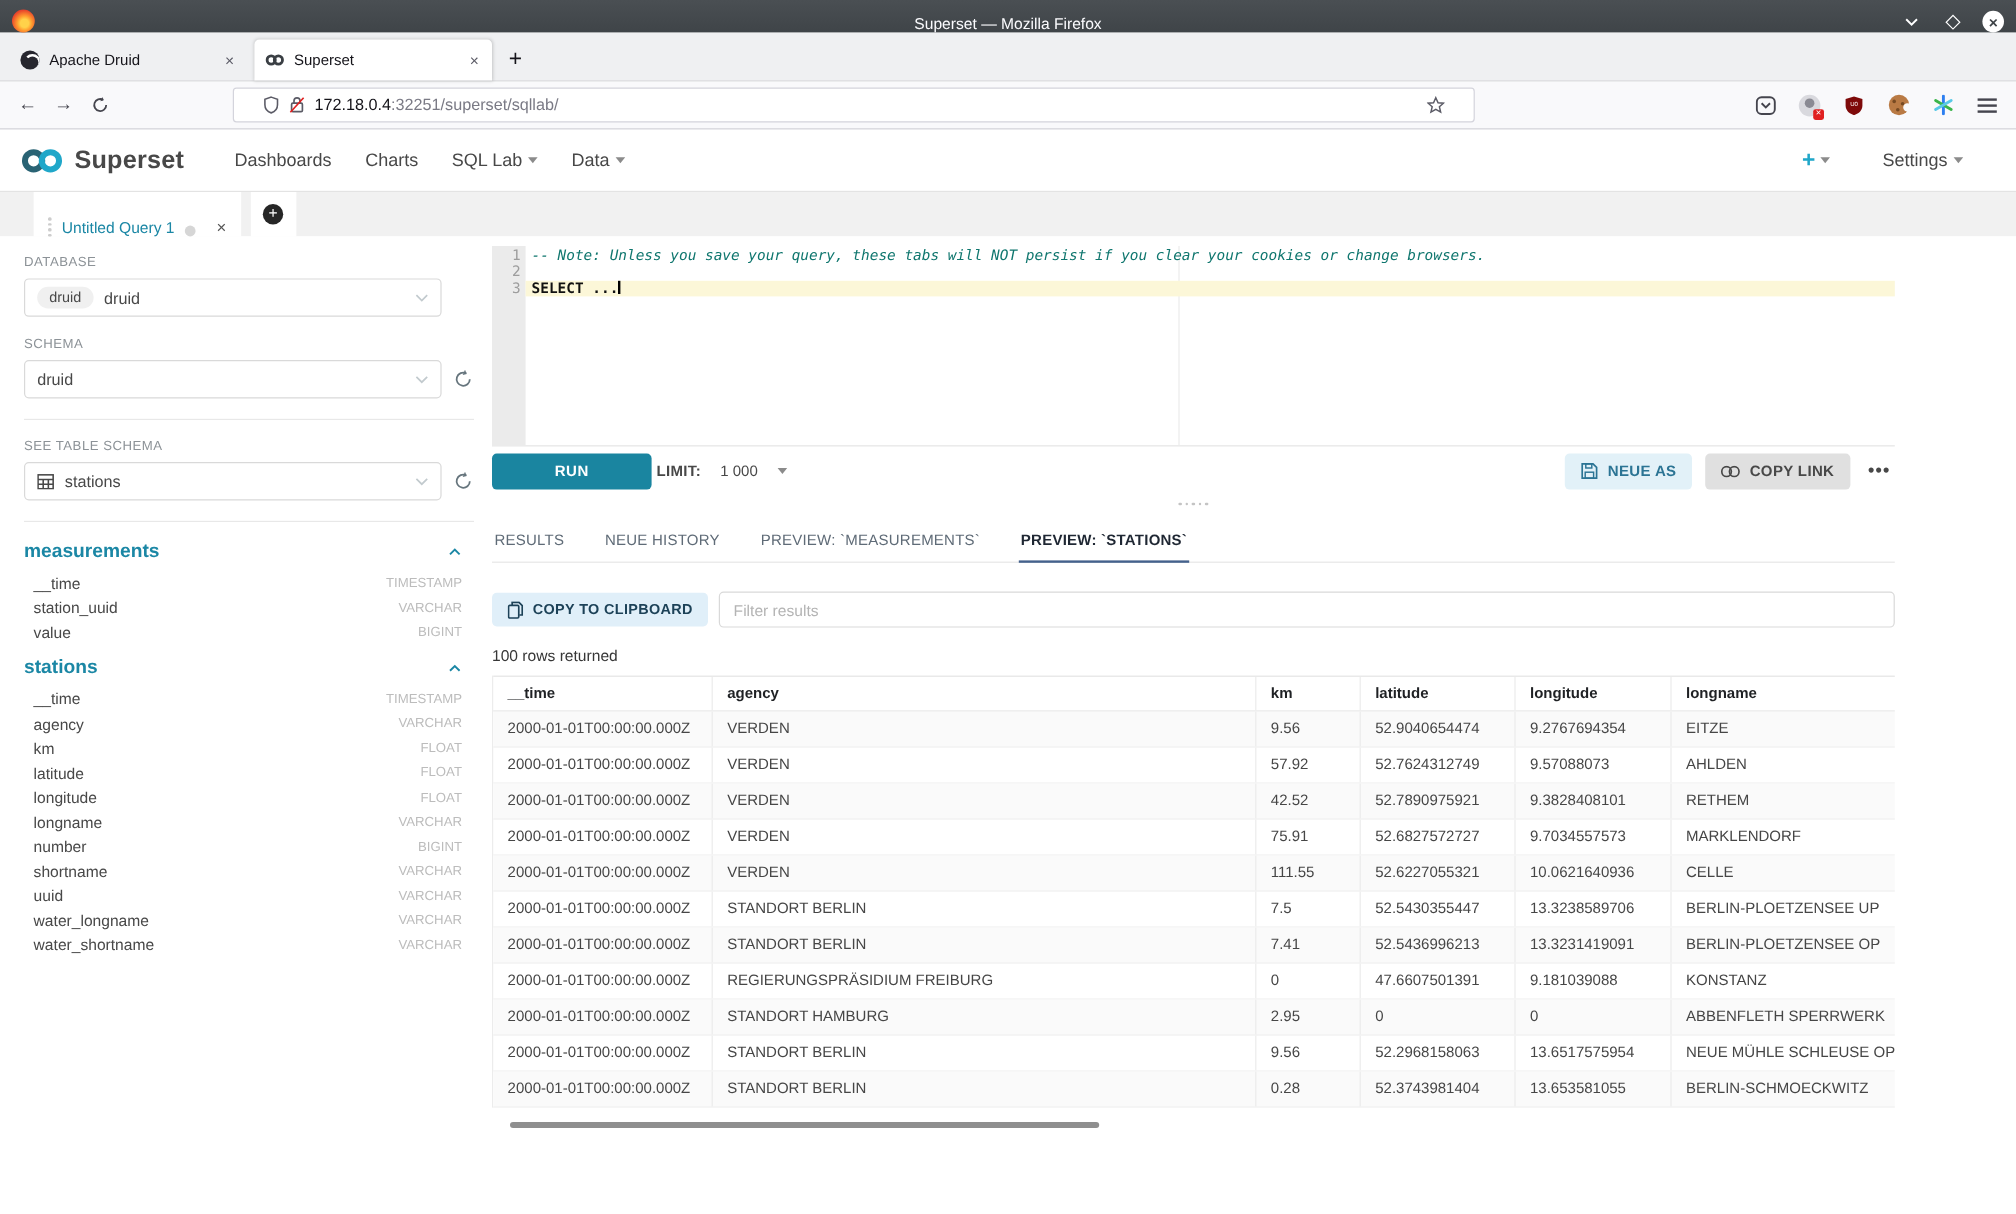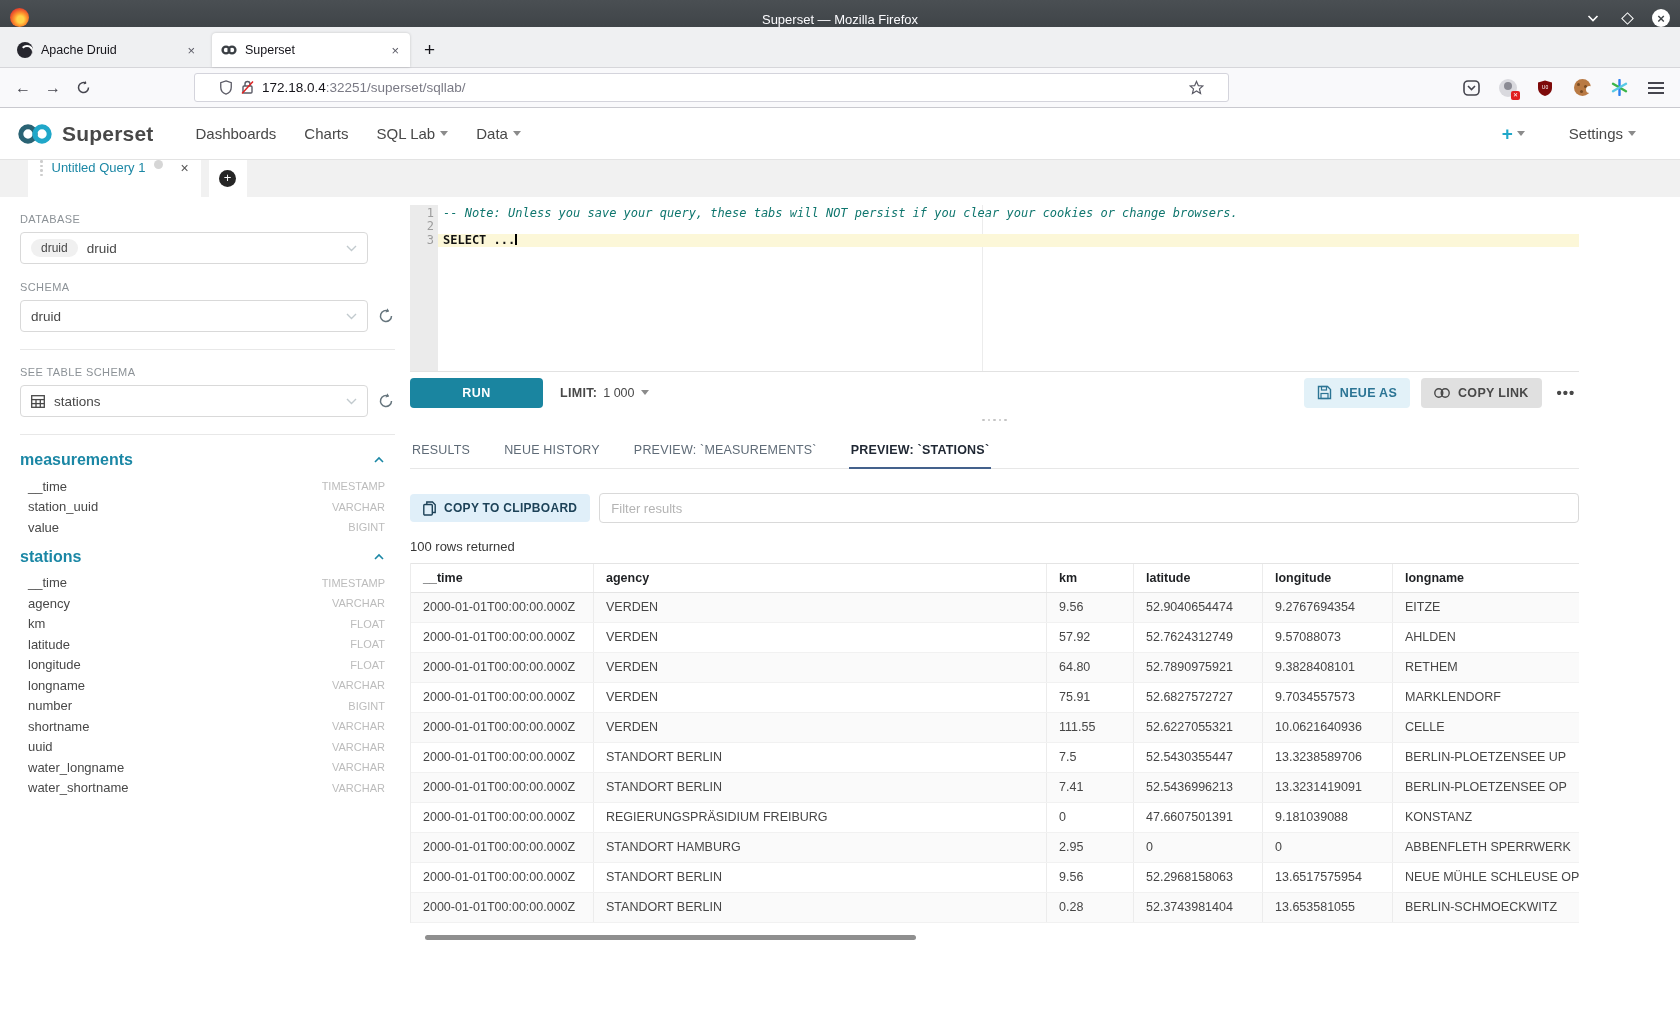--- a/index.html
+++ b/index.html
@@ -56,21 +56,21 @@
   .brand { display:flex; align-items:center; gap:8px; margin-right:28px; }
   .brand-name { font-size:21px; font-weight:bold; color:#484848; letter-spacing:.2px; }
   .snav-item { font-size:15px; color:#484848; margin:0 14px; display:flex; align-items:center; gap:5px; }
   .caret { width:0; height:0; border-left:4px solid transparent; border-right:4px solid transparent;
     border-top:5px solid #8b8b8b; display:inline-block; }
   .snav-right { margin-left:auto; display:flex; align-items:center; gap:30px; padding-right:14px; }
   .plus-teal { color:#20a7c9; font-size:19px; font-weight:bold; display:flex; align-items:center; gap:4px; }
 
   
   .qstrip { height:37px; background:#f1f1f1; display:flex; align-items:stretch; padding-left:28px; }
-  .qtab { background:#fff; display:flex; align-items:flex-start; padding:0 12px; gap:9px; }
+  .qtab { background:#fff; display:flex; align-items:flex-end; padding:0 12px; gap:9px; }
   .qtab-drag { display:flex; flex-direction:column; gap:2px; }
   .qtab-drag i { width:2.5px; height:2.5px; border-radius:50%; background:#cdcdcd; }
   .qtab-title { color:#1b87a5; font-size:13px; }
   .qtab-dot { width:9px; height:9px; border-radius:50%; background:#d6d6d6; }
   .qtab-close { color:#555; font-size:14px; padding-left:8px; }
   .qtab-add { background:#fff; width:38px; margin-left:8px; display:flex; align-items:center; justify-content:center; }
   .circle-plus { width:17px; height:17px; border-radius:50%; background:#262626; color:#fff; font-size:13px;
     line-height:16px; text-align:center; }
 
   
@@ -103,21 +103,21 @@
   .codelines { position:absolute; left:28px; right:0; top:2px; line-height:13.4px; }
   .codeline { padding-left:5px; white-space:pre; position:relative; }
   .comment { color:#0f766e; font-style:italic; }
   .activeline { background:#fcf7d8; }
   .kw { font-weight:bold; color:#111; }
   .cursor { display:inline-block; width:1.5px; height:11px; background:#000; vertical-align:-1px; }
 
   .runrow { border-top:1px solid #e2e2e2; height:42px; display:flex; align-items:center; }
   .run-btn { width:133px; height:30px; background:#1a85a0; border-radius:4px; color:#fff;
     font-size:12.5px; font-weight:bold; letter-spacing:.5px; display:flex; align-items:center; justify-content:center; }
-  .limit { display:flex; align-items:center; gap:6px; margin-left:17px; font-size:12.5px; color:#484848; }
+  .limit { display:flex; align-items:center; gap:16px; margin-left:4px; font-size:12.5px; color:#484848; }
   .limit b { font-weight:bold; letter-spacing:.3px; }
   .runrow-right { margin-left:auto; display:flex; align-items:center; gap:11px; }
   .btn-light { height:30px; border-radius:4px; display:flex; align-items:center; gap:8px; padding:0 13px;
     font-size:12.5px; font-weight:bold; letter-spacing:.3px; }
   .saveas { background:#e2f1f8; color:#2b7494; }
   .copylink { background:#e0e0e0; color:#484848; }
   .more-dots { color:#484848; font-size:15px; font-weight:bold; letter-spacing:1px; padding:0 4px; }
 
   .resize-handle { height:14px; display:flex; align-items:center; justify-content:center; gap:3px; }
   .resize-handle i { width:2.5px; height:2.5px; border-radius:50%; background:#c4c4c4; }
@@ -536,21 +536,21 @@
             <div class="c0">2000-01-01T00:00:00.000Z</div>
             <div class="c1">VERDEN</div>
             <div class="c2">57.92</div>
             <div class="c3">52.7624312749</div>
             <div class="c4">9.57088073</div>
             <div class="c5">AHLDEN</div>
           </div>
           <div class="rt-row">
             <div class="c0">2000-01-01T00:00:00.000Z</div>
             <div class="c1">VERDEN</div>
-            <div class="c2">64.80</div>
+            <div class="c2">42.52</div>
             <div class="c3">52.7890975921</div>
             <div class="c4">9.3828408101</div>
             <div class="c5">RETHEM</div>
           </div>
           <div class="rt-row">
             <div class="c0">2000-01-01T00:00:00.000Z</div>
             <div class="c1">VERDEN</div>
             <div class="c2">75.91</div>
             <div class="c3">52.6827572727</div>
             <div class="c4">9.7034557573</div>

